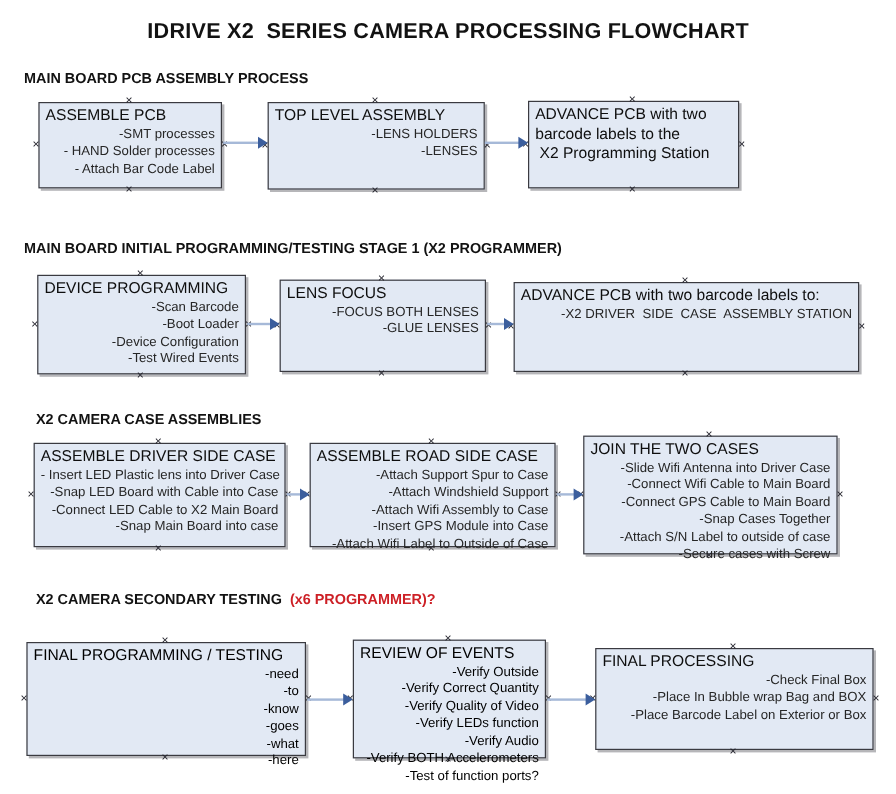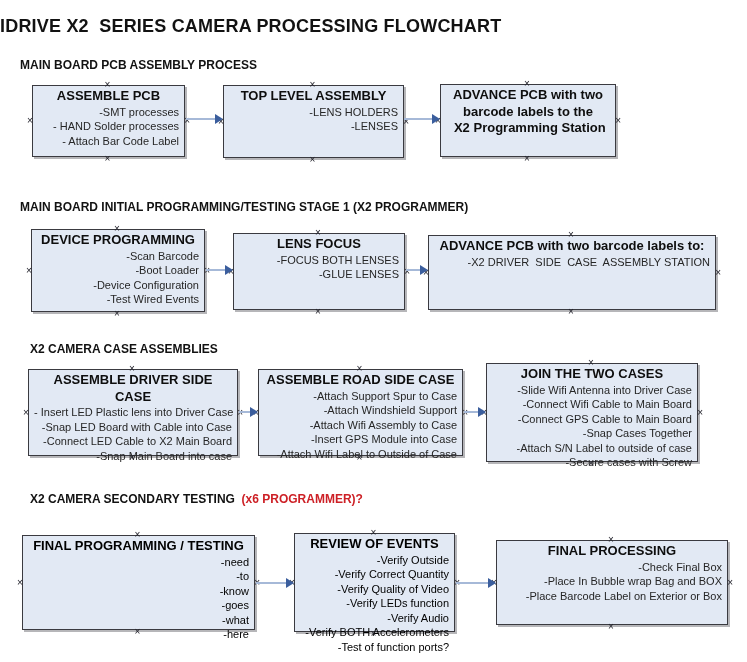--- a/index.html
+++ b/index.html
@@ -2,38 +2,38 @@
 <html><head>
 <meta charset="utf-8">
 <style>
   html,body { margin:0; padding:0; }
   body {
     width:747px; height:662px; position:relative;
     background:#ffffff; overflow:hidden;
     font-family:"Liberation Sans", sans-serif;
   }
   .title {
-    position:absolute; top:16px; left:0; width:747px; 
+    position:absolute; top:16px; left:0; width:747px; text-align:center;
     font-size:18px; font-weight:bold; color:#121212; letter-spacing:.2px;
     white-space:pre;
   }
   .sec-heading {
     position:absolute; font-size:12px; font-weight:bold; color:#121212;
     white-space:pre;
   }
   .sec-heading .red-part { color:#cd2026; white-space:pre; }
   .fbox {
     position:absolute; box-sizing:border-box;
     background:#e2e9f4; border:1.5px solid #3a3a40;
     box-shadow:2px 2px 0 rgba(122,122,128,.55);
     padding:2px 5px 0 5px;
   }
   .btitle {
-    font-size:13px; font-weight:bold; color:#0e0e0e;
-    line-height:1.28; white-space:pre-wrap;text-align:center;
+    font-size:13px; font-weight:normal; color:#0e0e0e;
+    line-height:1.28; white-space:pre-wrap;
   }
   .items { margin:0; }
   .item {
     font-size:11px; color:#262626; line-height:1.32; white-space:pre;text-align:right;
   }
   .fbox.red .btitle, .fbox.red .item { color:#000000; }
   
   .cp {
     position:absolute; font-style:normal; font-size:10px; line-height:9px;
     color:#23232c; font-weight:normal;

